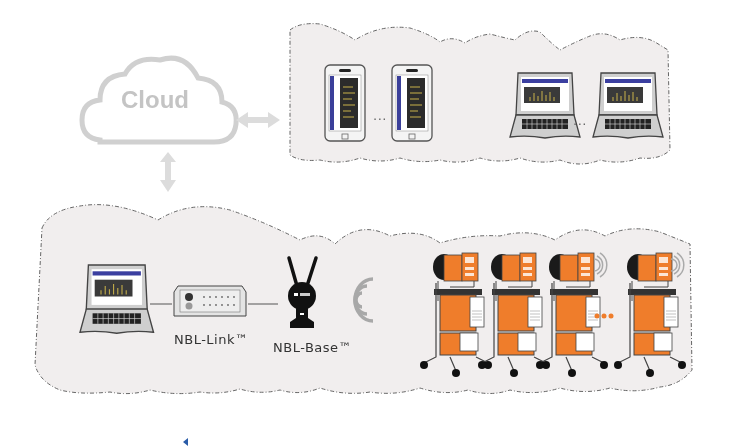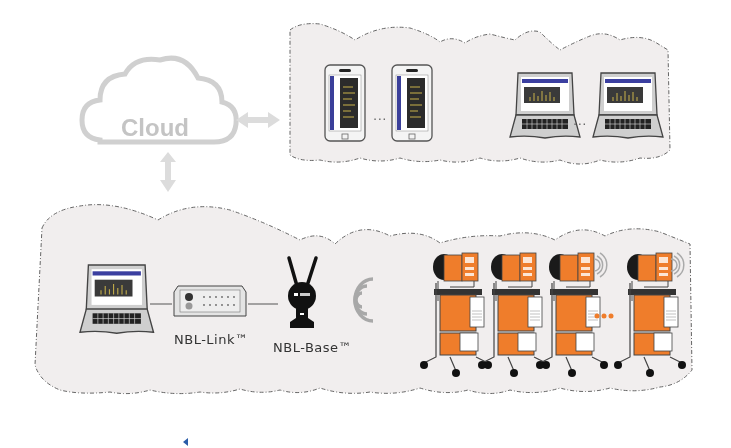--- a/index.html
+++ b/index.html
@@ -159,19 +159,19 @@
 
   <g fill="#ef7d2b">
     <circle cx="597" cy="316" r="2.5"></circle>
       <circle cx="604" cy="316" r="2.5"></circle>
       <circle cx="611" cy="316" r="2.5"></circle>
   </g>
 
   <polygon points="183,442 188,438 188,446" fill="#2a5ca8"></polygon>
 </svg>
 
-<div class="cloudtxt" style="left:121px;top:114px;">Cloud</div>
+<div class="cloudtxt" style="left:121px;top:86px;">Cloud</div>
 
 <div class="lbl" style="left:373px;top:108px;color:#666;">...</div>
 <div class="lbl" style="left:573px;top:113px;color:#666;">...</div>
 
 <div class="lbl" style="left:174px;top:332px;text-align:right;">NBL-Link™</div>
 <div class="lbl" style="left:273px;top:340px;">NBL-Base™</div>
 
 </body></html>

